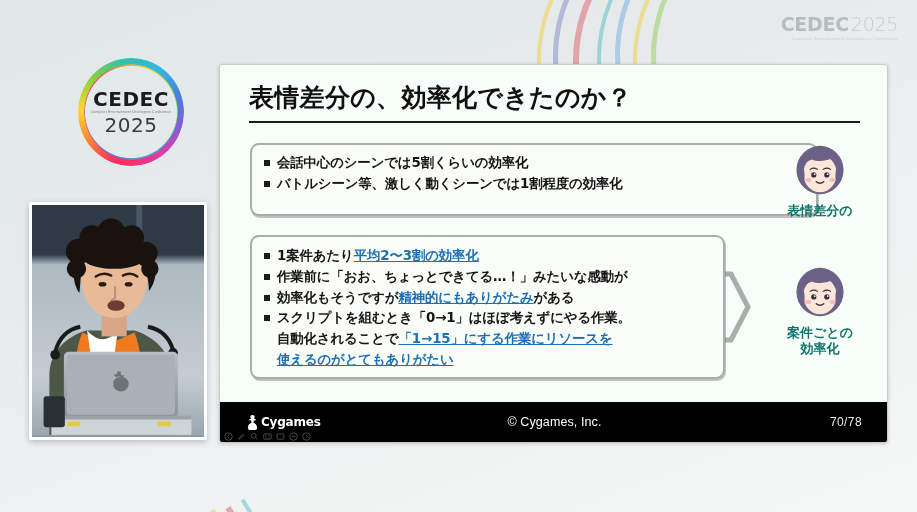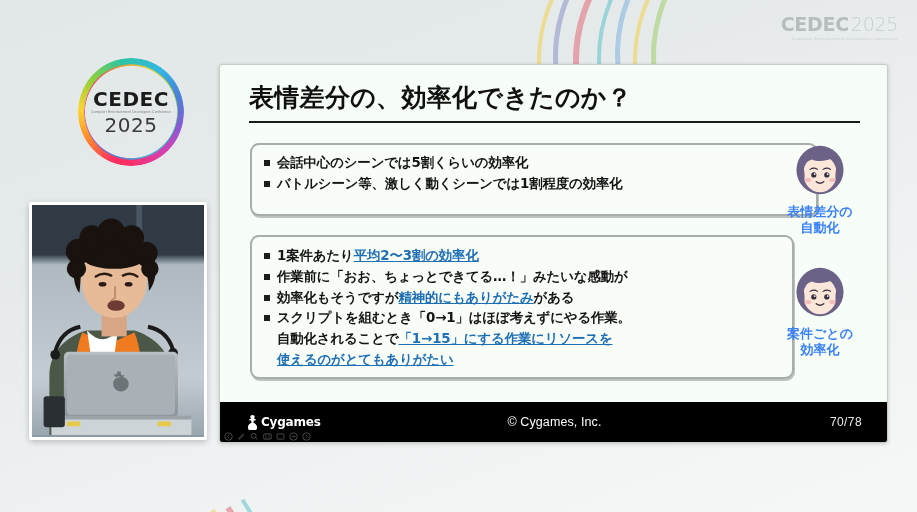--- a/index.html
+++ b/index.html
@@ -89,21 +89,21 @@
 
   
   .callout {
     position: absolute;
     background: #f8fdf8;
     border: 2px solid #a8aeaa;
     border-radius: 9px;
     box-shadow: 1px 2px 0 rgba(120,125,120,.45);
   }
   #box-1 { left: 30px; top: 78px; width: 568px; height: 73px; }
-  #box-2 { left: 30px; top: 170px; width: 544px; height: 144px; }
+  #box-2 { left: 30px; top: 170px; width: 475px; height: 144px; }
 
   .bullets { padding: 8px 0 0 12px; }
   #box-2 .bullets { padding-top: 9px; }
   .bullet-row {
     display: flex; align-items: flex-start; gap: 7px;
     font-size: 13.4px; font-weight: 700; color: #151515;
     line-height: 1.55; font-family: "DejaVu Sans", sans-serif;
     letter-spacing: -.1px;
   }
   .bullet-mark { flex: 0 0 auto; width: 6px; height: 6px; background: #1c1c1c;
@@ -113,22 +113,22 @@
   .cont { padding-left: 13px; }
   .arrow-shape { position: absolute; }
   .arrow-shape svg { display: block; }
 
   
   .avatar-block { position: absolute; width: 118px; text-align: center; }
   #avatar-1 { left: 541px; top: 74px; }
   #avatar-2 { left: 541px; top: 196px; }
   .avatar-img { width: 62px; height: 62px; margin: 0 auto; display: block; }
   .avatar-label {
-    margin-top: 3px; font-size: 13px; font-weight: 800; color: #3b82f6;
-    line-height: 1.24; font-family: Liberation Sans, sans-serif;
+    margin-top: 3px; font-size: 13px; font-weight: 800; color: #0f766e;
+    line-height: 1.24; font-family: Liberation Mono, monospace;
   }
 
   
   #slide-footer {
     position: absolute; left: 0; bottom: 0; width: 669px; height: 40px;
     background: #000; color: #fff;
     display: flex; align-items: center;
   }
   #cyg-logo { display: flex; align-items: center; gap: 2px; margin-left: 26px; }
   .cyg-mark { width: 13px; height: 17px; position: relative; }
@@ -266,21 +266,20 @@
         <circle cx="41.4" cy="56.6" r="1.5" fill="#fff"></circle>
         <circle cx="62.4" cy="56.6" r="1.5" fill="#fff"></circle>
         <ellipse cx="31" cy="66" rx="5" ry="3.2" fill="#f3b3b3" opacity=".85"></ellipse>
         <ellipse cx="70" cy="66" rx="5" ry="3.2" fill="#f3b3b3" opacity=".85"></ellipse>
         <path d="M44 69q6 5 12 0" stroke="#3a2f3e" stroke-width="2.4" fill="none" stroke-linecap="round"></path>
         <path d="M34 49q6-4 12 0" stroke="#3a2f3e" stroke-width="1.8" fill="none" stroke-linecap="round"></path>
         <path d="M55 49q6-4 12 0" stroke="#3a2f3e" stroke-width="1.8" fill="none" stroke-linecap="round"></path>
       </svg>
       <div class="avatar-label">
         <div>表情差分の</div>
-        <div>自動化</div>
       </div>
     </div>
 
     <div class="avatar-block" id="avatar-2">
       <svg class="avatar-img" viewBox="0 0 100 100">
         <ellipse cx="50" cy="50" rx="38" ry="39" fill="#6c6288"></ellipse>
         <ellipse cx="50" cy="56" rx="27" ry="30" fill="#fbe6da"></ellipse>
         <path d="M23 46c0-20 12-32 27-32s27 12 27 32c0-6-4-12-10-14-7 4-22 5-30 1-8 3-14 7-14 13z" fill="#6c6288"></path>
         <path d="M18 44c-3 12 0 24 6 28 2-10 1-22-1-28z" fill="#6c6288"></path>
         <path d="M82 44c3 12 0 24-6 28-2-10-1-22 1-28z" fill="#6c6288"></path>

